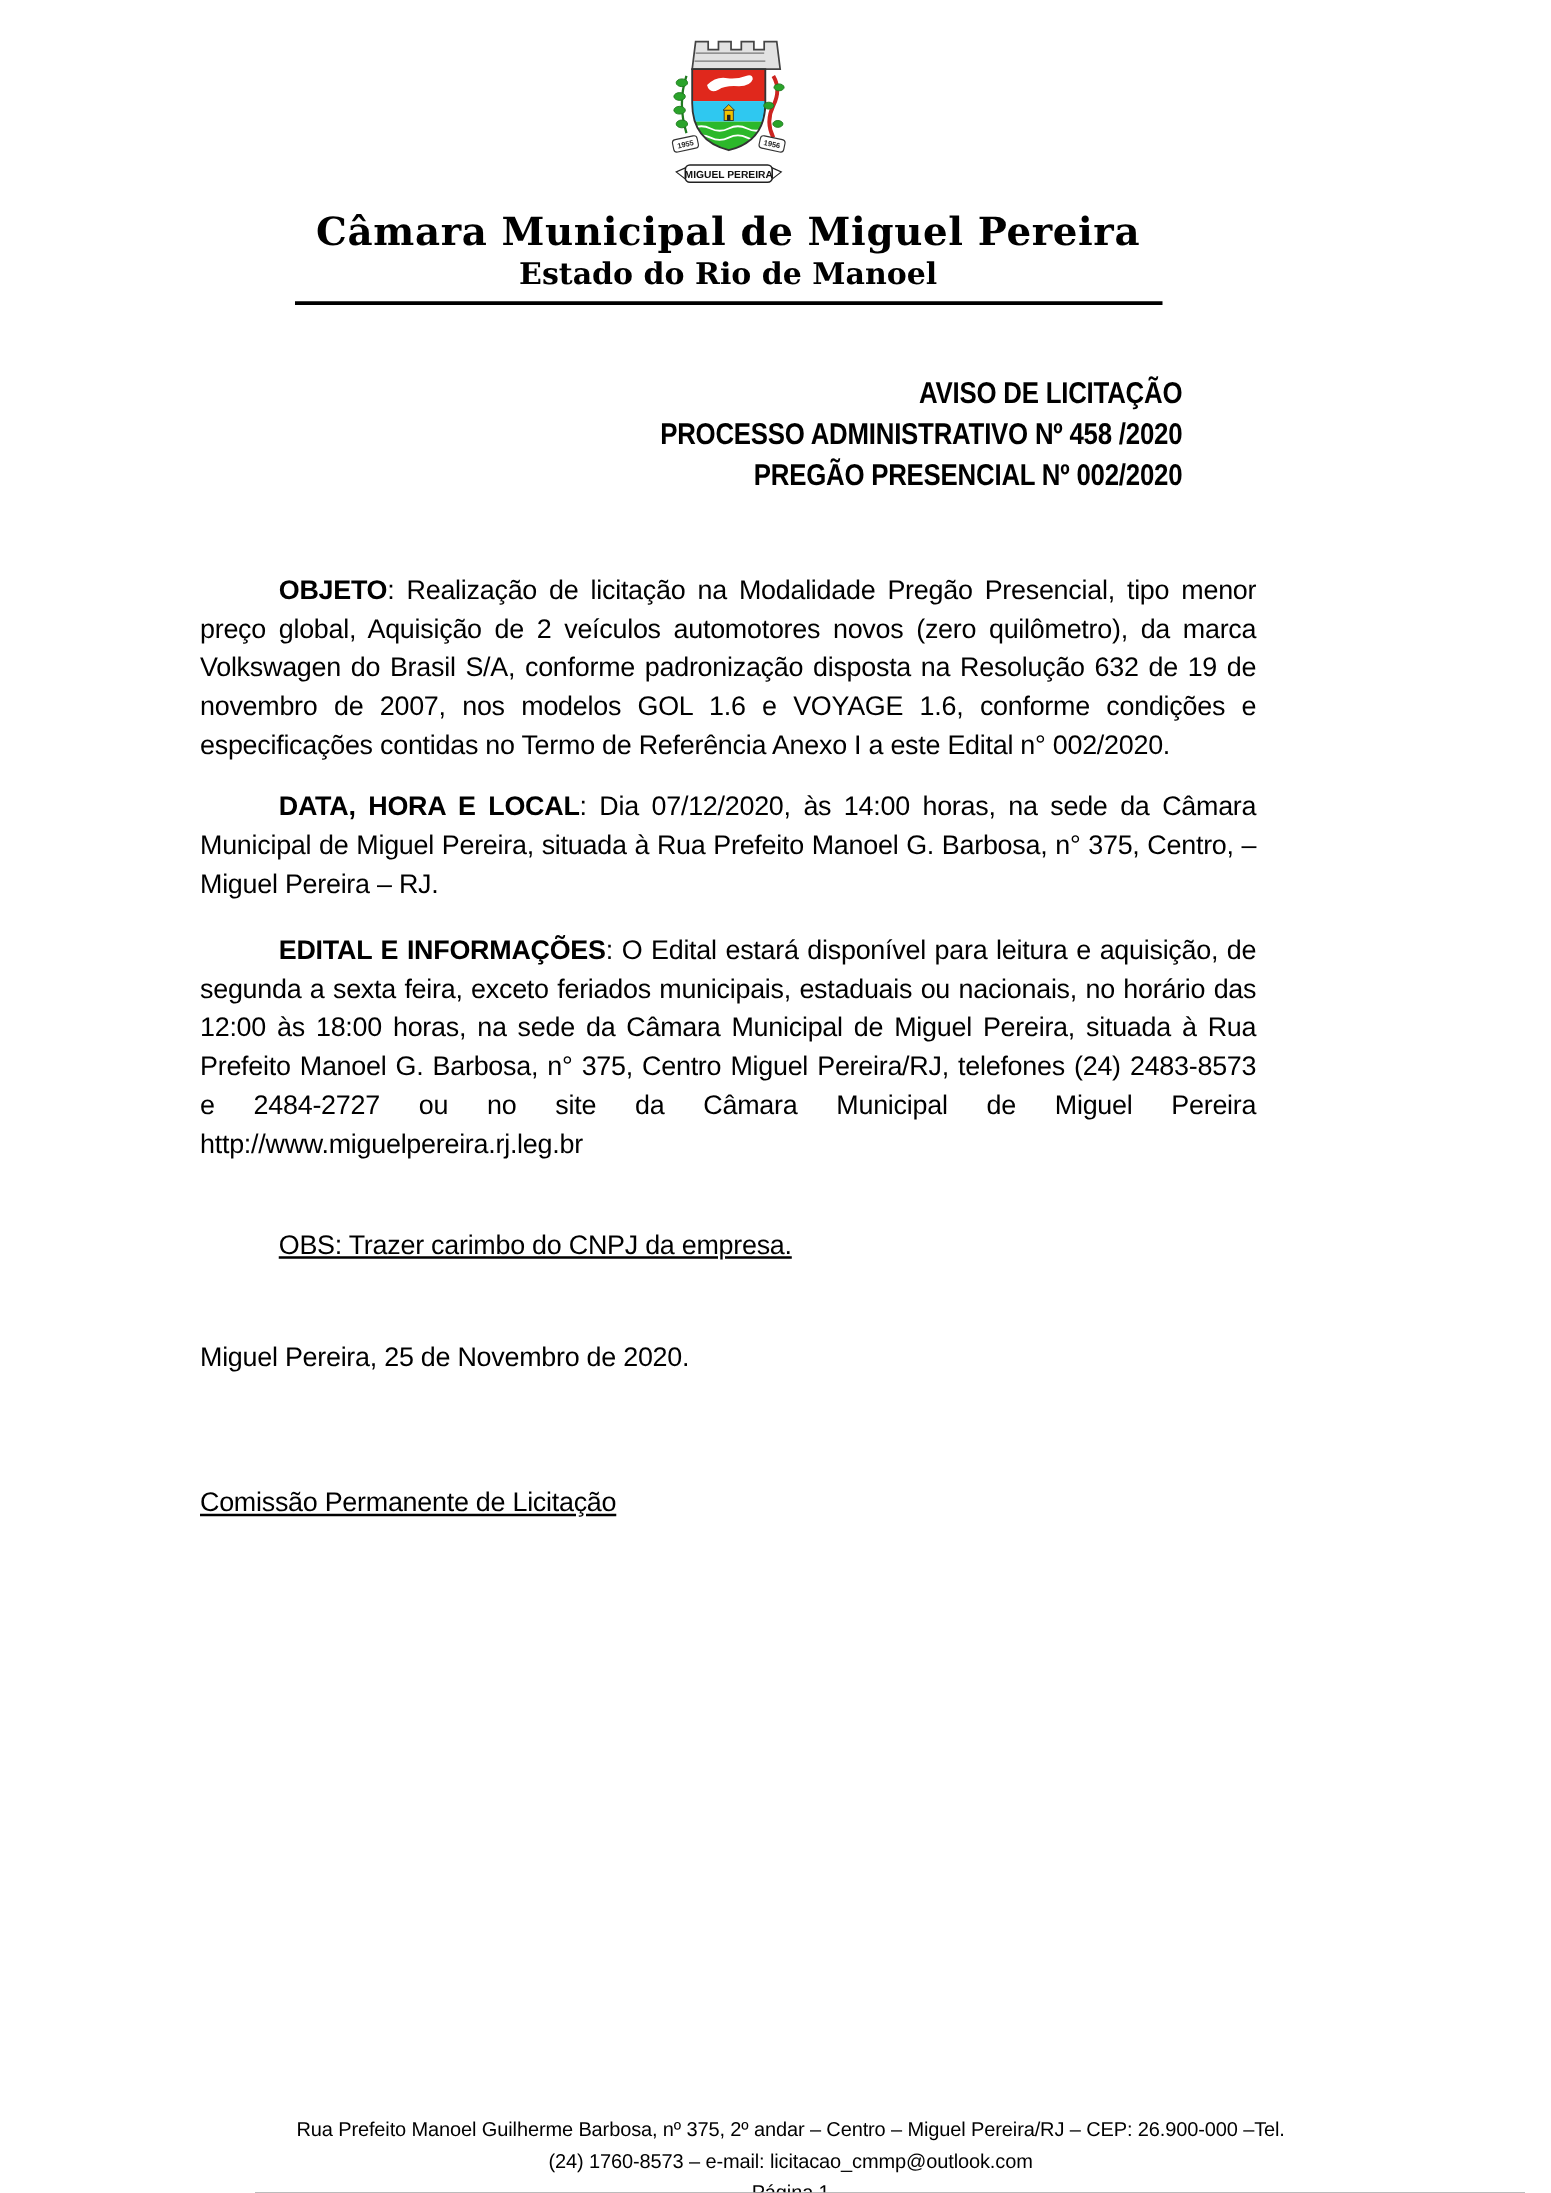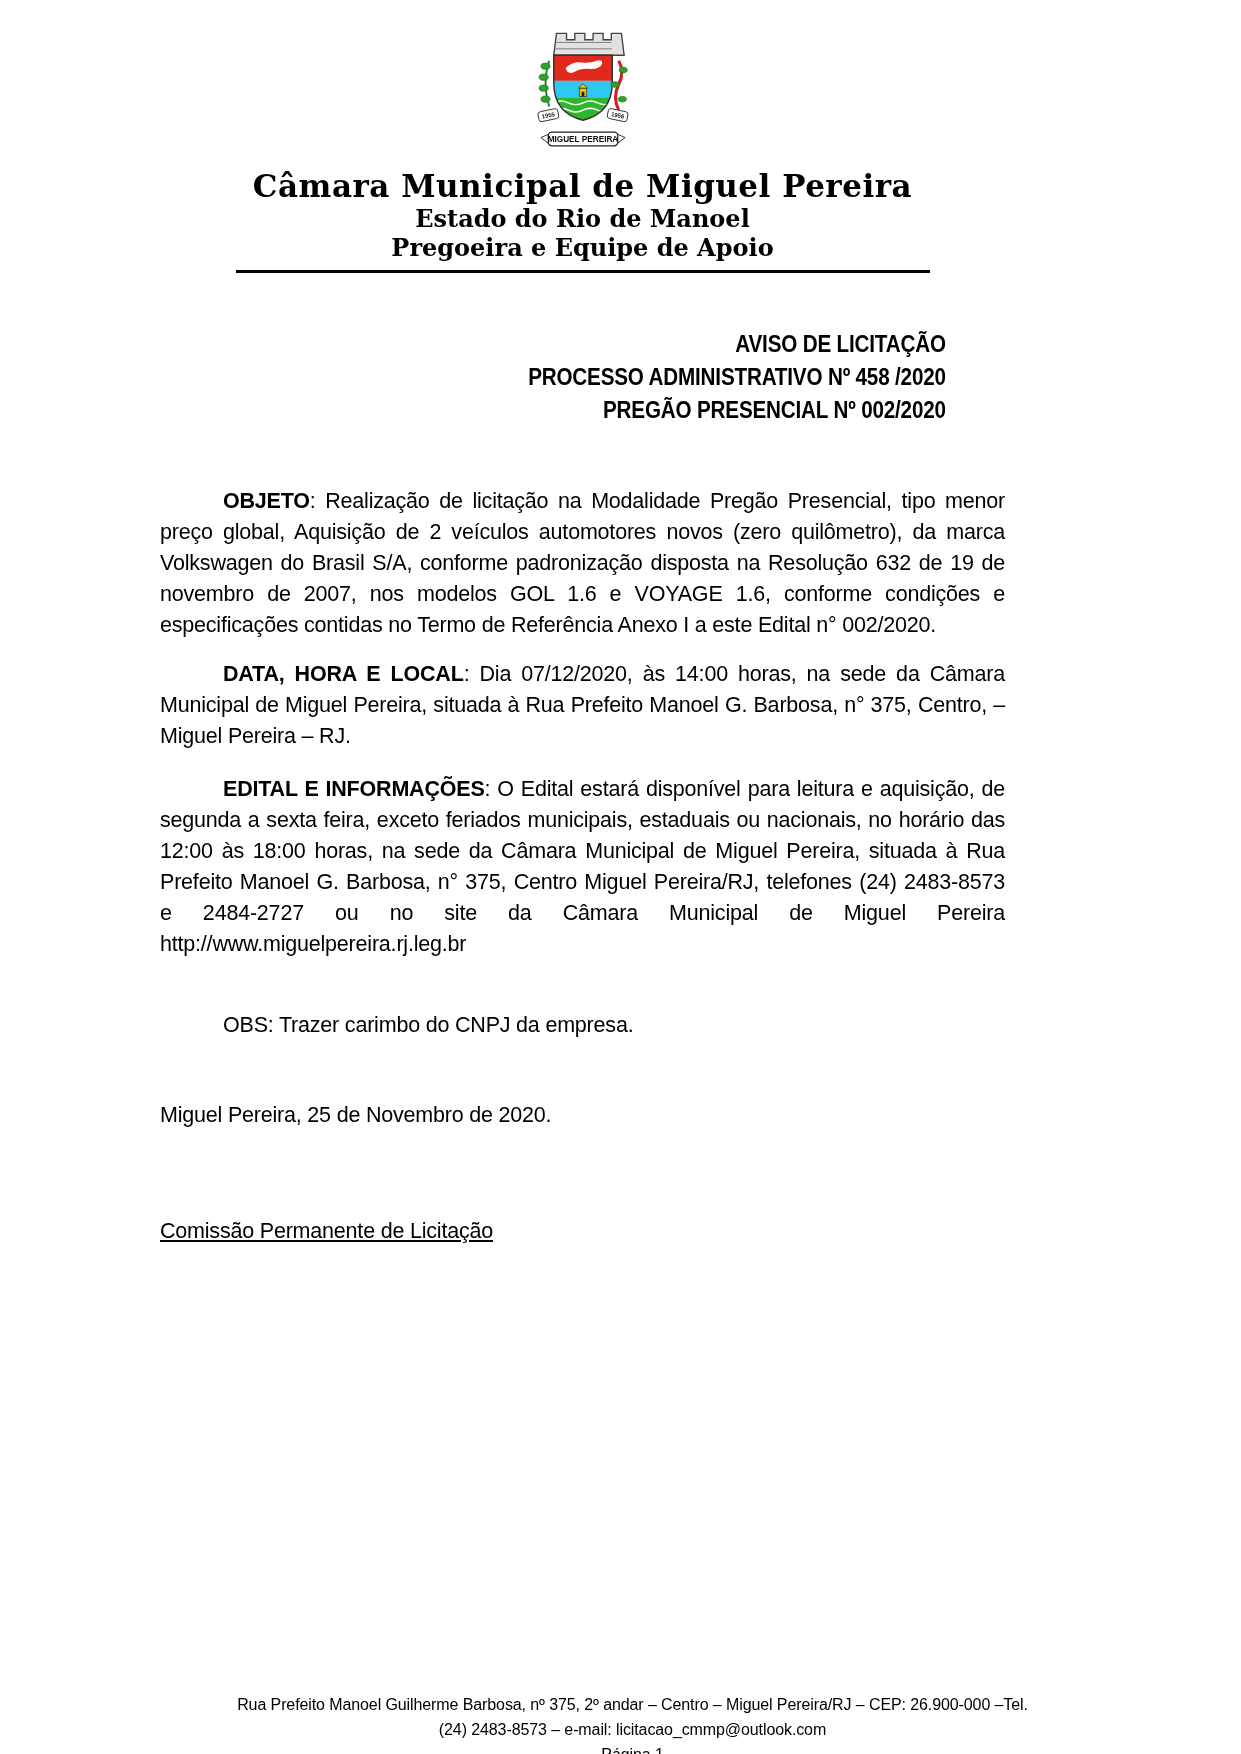--- a/index.html
+++ b/index.html
@@ -41,21 +41,21 @@
 
   
   .body-text { font-size:21.5px; line-height:31px; }
   .body-text p {
     margin:0; text-align:justify; text-indent:63px;
     letter-spacing:-0.2px;
   }
   .p-objeto { margin-top:60px !important; }
   .p-data   { margin-top:18px !important; }
   .p-edital { margin-top:22px !important; }
-  .p-obs    { margin-top:50px !important; text-align:left !important; }
+  .p-obs    { margin-top:50px !important; text-align:left !important;text-decoration:underline; }
   .p-date   { margin-top:59px !important; text-align:center; text-indent:0 !important; }
   .p-sign   { margin-top:85px !important; text-align:right; text-indent:0 !important;text-decoration:underline; }
   .lbl { font-weight:bold; }
 
   
   .footer {
     position:absolute; left:136px; right:112px; top:1692px;
     text-align:center; font-size:16px; line-height:25px;
     letter-spacing:-0.1px;
   }
@@ -127,21 +127,20 @@
         <g>
           <path d="M28,118 l-9,4 l9,7 z" fill="#ffffff" stroke="#222" stroke-width="1"></path>
           <path d="M102,118 l9,4 l-9,7 z" fill="#ffffff" stroke="#222" stroke-width="1"></path>
           <rect x="27" y="116" width="76" height="15" rx="4" fill="#ffffff" stroke="#222" stroke-width="1.4"></rect>
           <text x="65" y="127" text-anchor="middle" font-size="9" font-weight="bold" fill="#111">MIGUEL PEREIRA</text>
         </g>
       </svg>
 
       <div class="org-name">Câmara Municipal de Miguel Pereira</div>
       <div class="org-sub">Estado do Rio de Manoel</div>
-      <div class="org-sub">Pregoeira e Equipe de Apoio</div>
       <hr class="header-rule">
     </div>
 
     <div class="notice">
       <div class="notice-line">AVISO DE LICITAÇÃO</div>
       <div class="notice-line">PROCESSO ADMINISTRATIVO Nº 458 /2020</div>
       <div class="notice-line">PREGÃO PRESENCIAL Nº 002/2020</div>
     </div>
 
     <div class="body-text">
@@ -154,17 +153,17 @@
       <p class="p-obs">OBS: Trazer carimbo do CNPJ da empresa.</p>
 
       <p class="p-date">Miguel Pereira, 25 de Novembro de 2020.</p>
 
       <p class="p-sign">Comissão Permanente de Licitação</p>
     </div>
   </div>
 
   <div class="footer">
     <div>Rua Prefeito Manoel Guilherme Barbosa, nº 375, 2º andar – Centro – Miguel Pereira/RJ – CEP: 26.900-000 –Tel.</div>
-    <div>(24) 2483-8573 – e-mail: licitacao_cmmp@outlook.com</div>
+    <div>(24) 1760-8573 – e-mail: licitacao_cmmp@outlook.com</div>
     <div>Página 1</div>
     <div class="footer-bar"></div>
   </div>
 </div>
 
 </body></html>

